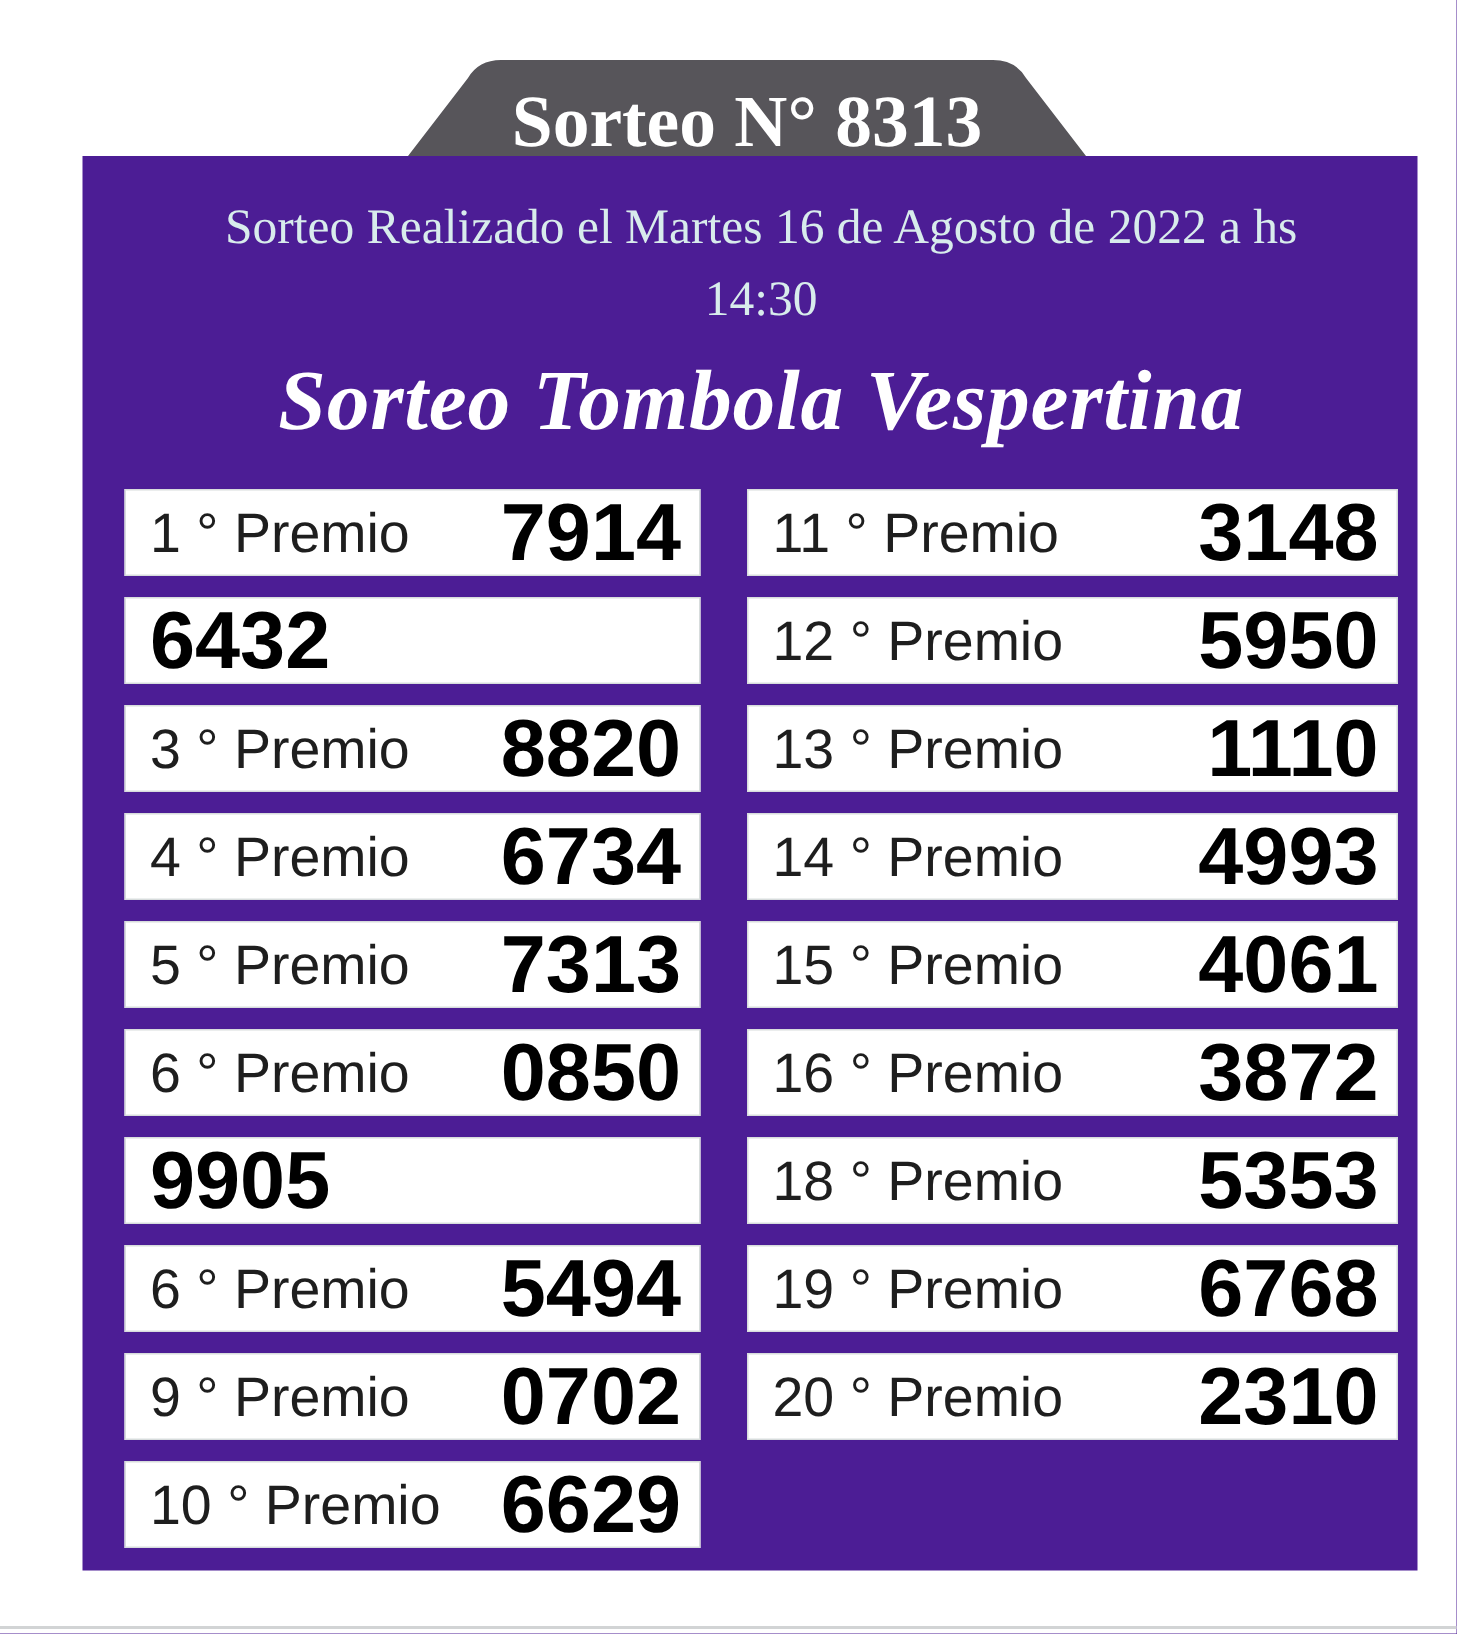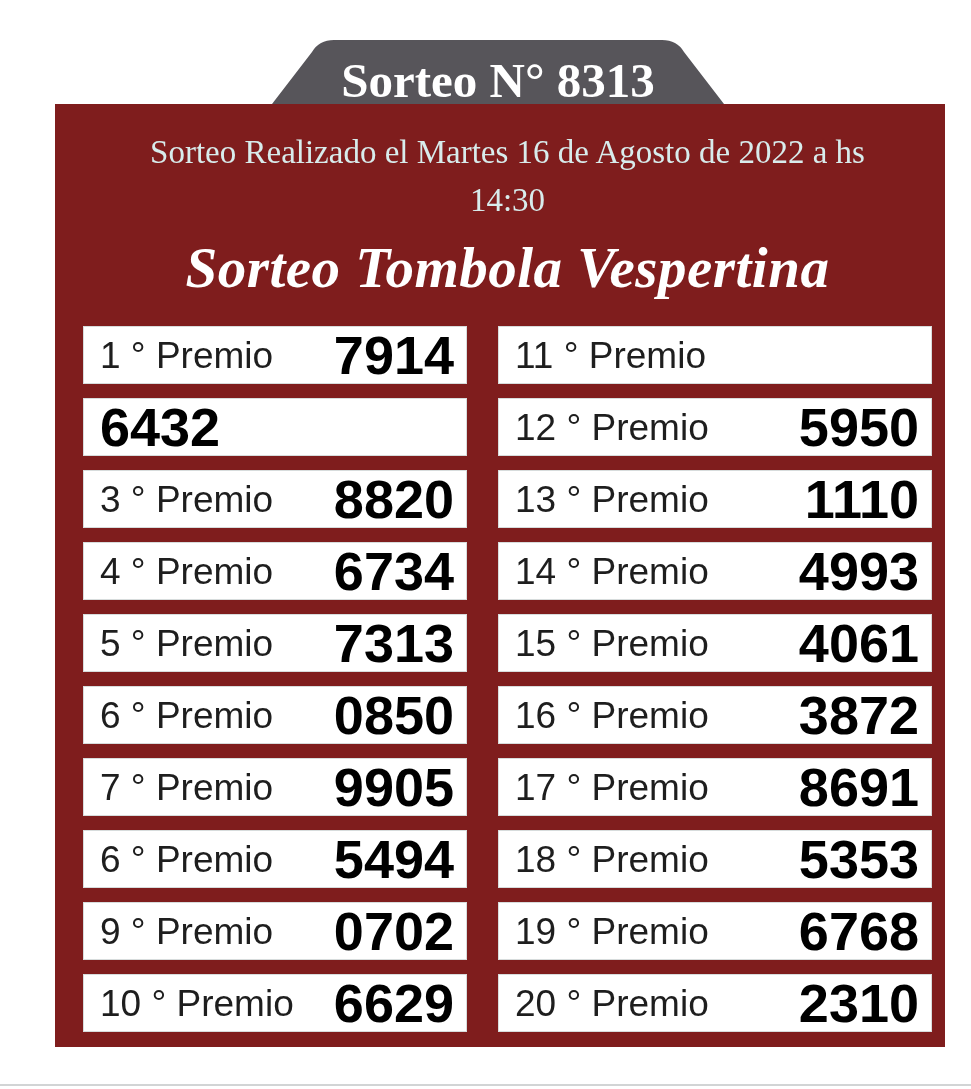--- a/index.html
+++ b/index.html
@@ -79,21 +79,21 @@
 
 <div class="stage">
 
   <div class="banner">
     <svg viewBox="0 0 452 64" preserveAspectRatio="none">
       <path d="M0,64 L40,12 Q47,0 62,0 L390,0 Q405,0 412,12 L452,64 Z" fill="#57555A"></path>
     </svg>
     <div class="banner-title">Sorteo N° 8313</div>
   </div>
 
-  <div class="panel" style="background-color: #7f1d1d;">
+  <div class="panel" style="background-color: #4c1d95;">
 
     <div class="subtitle" style="color: rgb(216, 236, 236);">
       <div>Sorteo Realizado el Martes 16 de Agosto de 2022 a hs</div>
       <div>14:30</div>
     </div>
 
     <div class="main-title" style="color: rgb(255, 255, 255);">Sorteo Tombola Vespertina</div>
 
     <div class="results-grid">
   <div class="prize-box">
@@ -119,41 +119,41 @@
     <span class="prize-label">5 ° Premio</span>
     <span class="prize-number">7313</span>
   </div>
 
   <div class="prize-box">
     <span class="prize-label">6 ° Premio</span>
     <span class="prize-number">0850</span>
   </div>
 
   <div class="prize-box">
-    <span class="prize-label">7 ° Premio</span>
     <span class="prize-number">9905</span>
   </div>
 
   <div class="prize-box">
     <span class="prize-label">6 ° Premio</span>
     <span class="prize-number">5494</span>
   </div>
 
   <div class="prize-box">
     <span class="prize-label">9 ° Premio</span>
     <span class="prize-number">0702</span>
   </div>
 
   <div class="prize-box">
     <span class="prize-label">10 ° Premio</span>
     <span class="prize-number">6629</span>
   </div>
 
   <div class="prize-box">
     <span class="prize-label">11 ° Premio</span>
+    <span class="prize-number">3148</span>
   </div>
 
   <div class="prize-box">
     <span class="prize-label">12 ° Premio</span>
     <span class="prize-number">5950</span>
   </div>
 
   <div class="prize-box">
     <span class="prize-label">13 ° Premio</span>
     <span class="prize-number">1110</span>
@@ -167,24 +167,20 @@
   <div class="prize-box">
     <span class="prize-label">15 ° Premio</span>
     <span class="prize-number">4061</span>
   </div>
 
   <div class="prize-box">
     <span class="prize-label">16 ° Premio</span>
     <span class="prize-number">3872</span>
   </div>
 
-  <div class="prize-box">
-    <span class="prize-label">17 ° Premio</span>
-    <span class="prize-number">8691</span>
-  </div>
 
   <div class="prize-box">
     <span class="prize-label">18 ° Premio</span>
     <span class="prize-number">5353</span>
   </div>
 
   <div class="prize-box">
     <span class="prize-label">19 ° Premio</span>
     <span class="prize-number">6768</span>
   </div>

